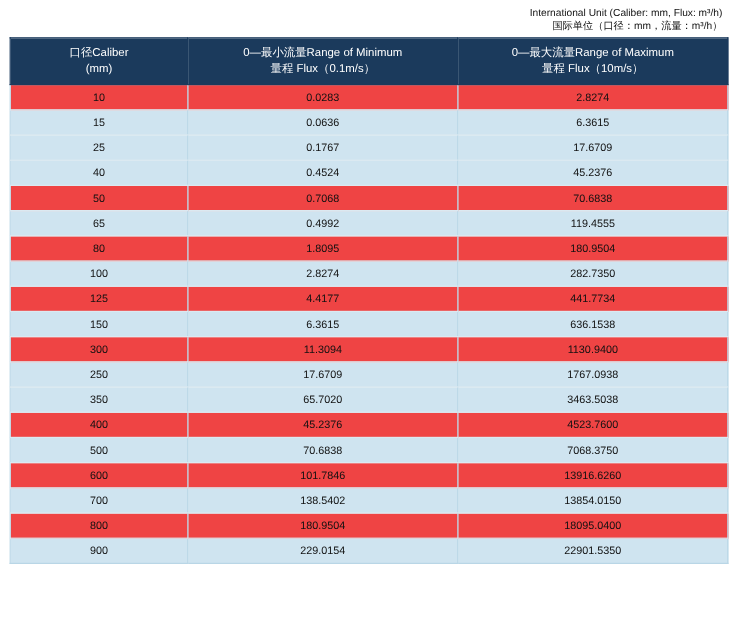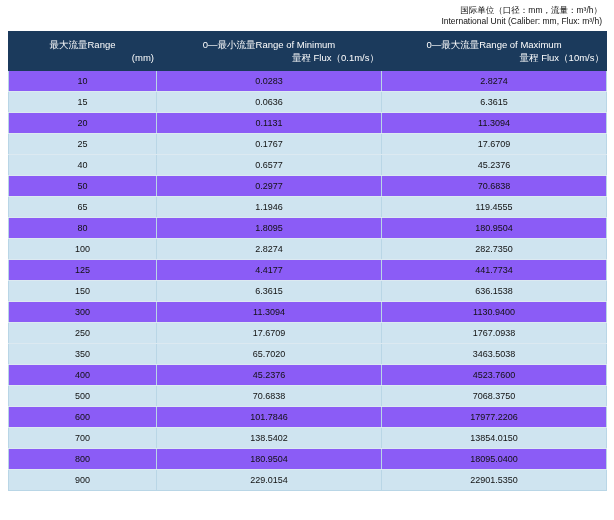--- a/index.html
+++ b/index.html
@@ -44,67 +44,66 @@
     font-size: 9.5px;
     font-weight: normal;
     line-height: 13px;
     padding: 6px 2px;
     border: 1px solid #1b3a5c;
     text-align: center;
     vertical-align: middle;
   }
   thead th .l2 {
     display: block;
-    text-align: right;
   }
   tbody td {
     font-size: 9px;
     text-align: center;
     padding: 3px 2px;
     border-left: 1px solid #b9d6e6;
     border-right: 1px solid #b9d6e6;
     border-top: 1px solid #dce9f1;
     border-bottom: 1px solid #dce9f1;
     height: 14px;
     color: #111;
   }
   tbody tr.odd td {
-    background: #8b5cf6;
+    background: #ef4444;
   }
   tbody tr.even td {
     background: #cfe4f0;
     margin-left: 13px;
   }
   tbody tr:last-child td {
     border-bottom: 1px solid #b9d6e6;
   }
   col.c1 { width: 148px; }
   col.c2 { width: 225px; }
   col.c3 { width: 225px; }
 </style>
 </head>
 <body>
 
 <div class="page">
 
   <div class="unit-note">
+    <div>International Unit (Caliber: mm, Flux: m³/h)</div>
     <div>国际单位（口径：mm，流量：m³/h）</div>
-    <div>International Unit (Caliber: mm, Flux: m³/h)</div>
   </div>
 
   <table>
     <colgroup>
       <col class="c1">
       <col class="c2">
       <col class="c3">
     </colgroup>
     <thead>
       <tr>
         <th>
-          <span>最大流量Range</span>
+          <span>口径Caliber</span>
           <span class="l2">(mm)</span>
         </th>
         <th>
           <span>0—最小流量Range of Minimum</span>
           <span class="l2">量程 Flux（0.1m/s）</span>
         </th>
         <th>
           <span>0—最大流量Range of Maximum</span>
           <span class="l2">量程 Flux（10m/s）</span>
         </th>
@@ -114,43 +113,38 @@
         <tr class="odd">
           <td>10</td>
           <td>0.0283</td>
           <td>2.8274</td>
         </tr>
         <tr class="even">
           <td>15</td>
           <td>0.0636</td>
           <td>6.3615</td>
         </tr>
-        <tr class="odd">
-          <td>20</td>
-          <td>0.1131</td>
-          <td>11.3094</td>
-        </tr>
         <tr class="even">
           <td>25</td>
           <td>0.1767</td>
           <td>17.6709</td>
         </tr>
         <tr class="even">
           <td>40</td>
-          <td>0.6577</td>
+          <td>0.4524</td>
           <td>45.2376</td>
         </tr>
         <tr class="odd">
           <td>50</td>
-          <td>0.2977</td>
+          <td>0.7068</td>
           <td>70.6838</td>
         </tr>
         <tr class="even">
           <td>65</td>
-          <td>1.1946</td>
+          <td>0.4992</td>
           <td>119.4555</td>
         </tr>
         <tr class="odd">
           <td>80</td>
           <td>1.8095</td>
           <td>180.9504</td>
         </tr>
         <tr class="even">
           <td>100</td>
           <td>2.8274</td>
@@ -187,21 +181,21 @@
           <td>4523.7600</td>
         </tr>
         <tr class="even">
           <td>500</td>
           <td>70.6838</td>
           <td>7068.3750</td>
         </tr>
         <tr class="odd">
           <td>600</td>
           <td>101.7846</td>
-          <td>17977.2206</td>
+          <td>13916.6260</td>
         </tr>
         <tr class="even">
           <td>700</td>
           <td>138.5402</td>
           <td>13854.0150</td>
         </tr>
         <tr class="odd">
           <td>800</td>
           <td>180.9504</td>
           <td>18095.0400</td>

